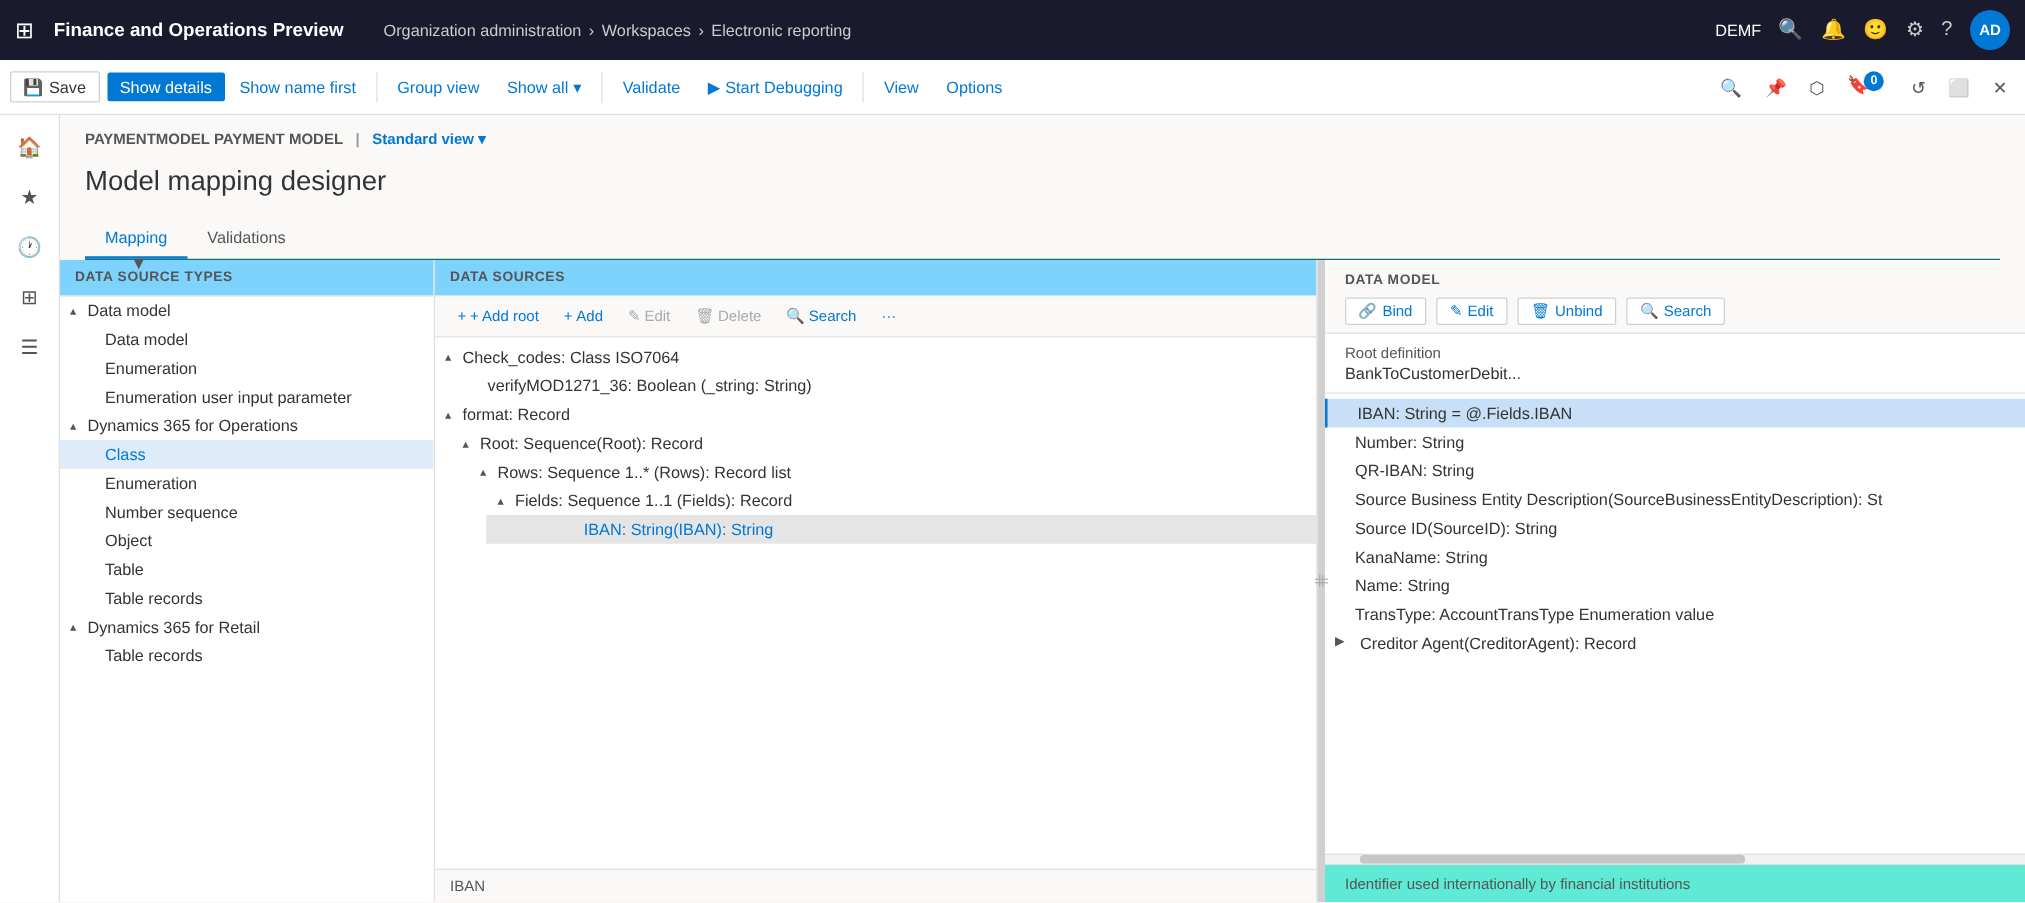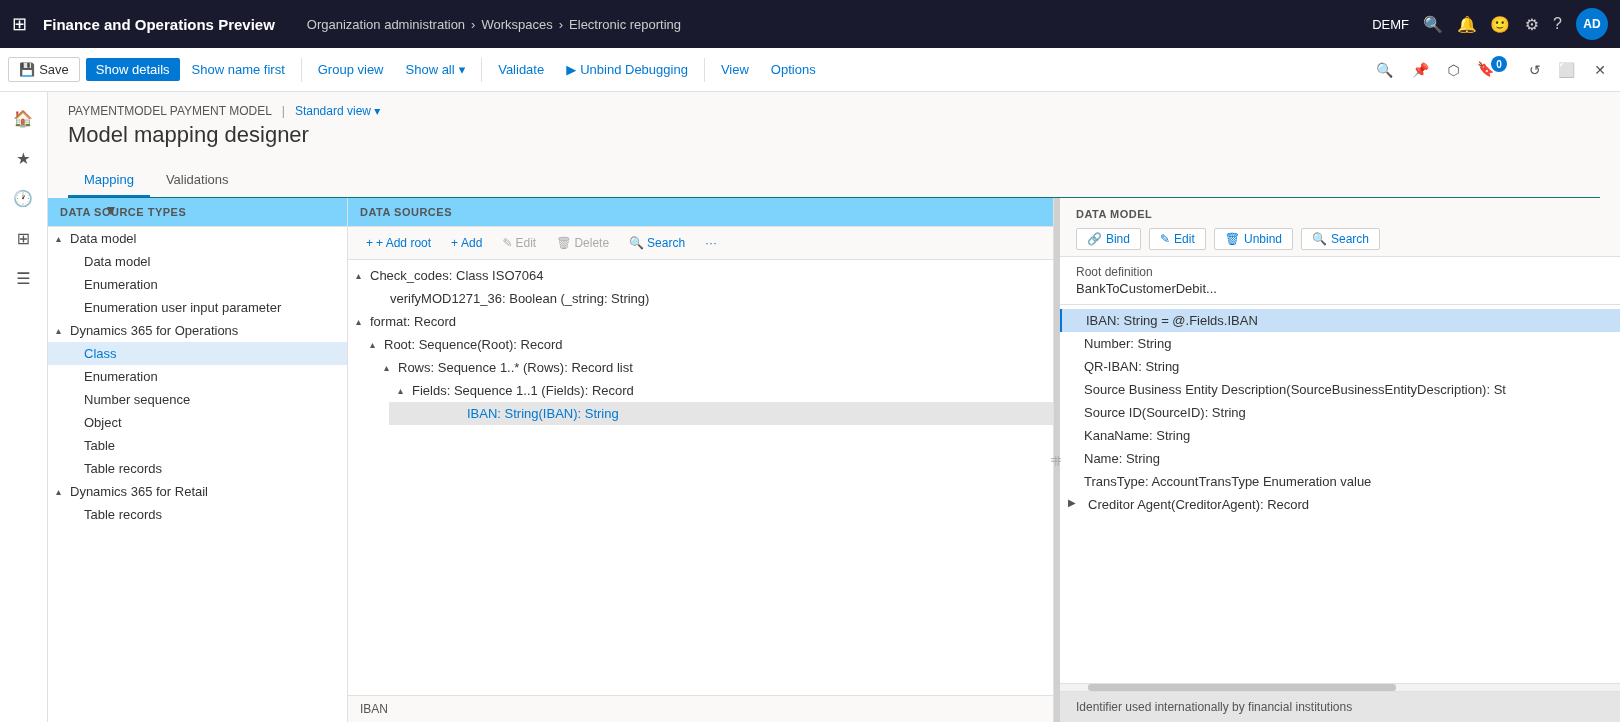--- a/index.html
+++ b/index.html
@@ -41,21 +41,21 @@
       width: 48px; background: #fff; border-right: 1px solid #e0e0e0;
       display: flex; flex-direction: column; align-items: center; padding: 8px 0; gap: 4px;
     }
     .sidebar-icon { width: 36px; height: 36px; display: flex; align-items: center; justify-content: center; cursor: pointer; color: #555; border-radius: 2px; font-size: 16px; }
 
     
     .content-area { flex: 1; display: flex; flex-direction: column; overflow: hidden; background: #faf9f8; }
 
     
     .page-header { padding: 12px 20px 8px; background: #faf9f8; }
-    .page-breadcrumb { font-size: 12px; color: #555; display: flex; gap: 4px; margin-bottom: 4px; }
+    .page-breadcrumb { font-size: 12px; color: #555; display: flex; gap: 4px; margin-bottom: 14px; font-weight: bold; }
     .page-breadcrumb .pipe { color: #999; margin: 0 6px; }
     .standard-view { color: #0078d4; cursor: pointer; }
     .page-title { font-size: 22px; font-weight: 300; color: #333; margin-bottom: 8px; }
     .filter-icon { color: #555; font-size: 14px; position: absolute; left: 56px; top: 110px; cursor: pointer; }
 
     
     .tabs { display: flex; gap: 0; border-bottom: 1px solid #0f766e; margin: 0 20px; }
     .tab { padding: 8px 16px; cursor: pointer; color: #555; font-size: 13px; border-bottom: 2px solid transparent; }
     .tab.active { color: #0078d4; border-bottom: 2px solid #0078d4; font-weight: 500; }
 
@@ -120,21 +120,21 @@
     .model-tree { flex: 1; overflow-y: auto; padding: 4px 0; }
     .model-tree-item {
       display: flex; align-items: flex-start; padding: 4px 8px; cursor: pointer;
       font-size: 13px; color: #333; white-space: nowrap;
     }
     .model-tree-item.selected { background: #deecf9; }
     .model-tree-item .arrow { width: 16px; font-size: 10px; color: #555; }
 
     
     .panel-middle-footer { padding: 6px 12px; border-top: 1px solid #e0e0e0; font-size: 12px; color: #555; background: #faf9f8; flex-shrink: 0; }
-    .panel-right-footer { padding: 8px 16px; border-top: 1px solid #e0e0e0; font-size: 12px; color: #555; background: #e5e5e5; flex-shrink: 0; }
+    .panel-right-footer { padding: 8px 16px; border-top: 1px solid #e0e0e0; font-size: 12px; color: #555; background: #5eead4; flex-shrink: 0; }
 
     
     ::-webkit-scrollbar { width: 6px; height: 6px; }
     ::-webkit-scrollbar-track { background: #f3f2f1; }
     ::-webkit-scrollbar-thumb { background: #c8c6c4; border-radius: 3px; }
 
     
     .model-hscroll { height: 8px; background: #f3f2f1; border-top: 1px solid #e0e0e0; flex-shrink: 0; position: relative; overflow: hidden; }
     .model-hscroll-bar { height: 100%; background: #c8c6c4; border-radius: 3px; width: 55%; margin-left: 5%; }
 
@@ -183,21 +183,21 @@
   <button class="toolbar-btn">
     <span>Show all</span>
     <span>▾</span>
   </button>
   <div class="toolbar-sep"></div>
   <button class="toolbar-btn">
     <span>Validate</span>
   </button>
   <button class="toolbar-btn">
     <span>▶</span>
-    <span>Unbind Debugging</span>
+    <span>Start Debugging</span>
   </button>
   <div class="toolbar-sep"></div>
   <button class="toolbar-btn">
     <span>View</span>
   </button>
   <button class="toolbar-btn">
     <span>Options</span>
   </button>
   <div class="toolbar-right">
     <button class="icon-btn">🔍</button>

